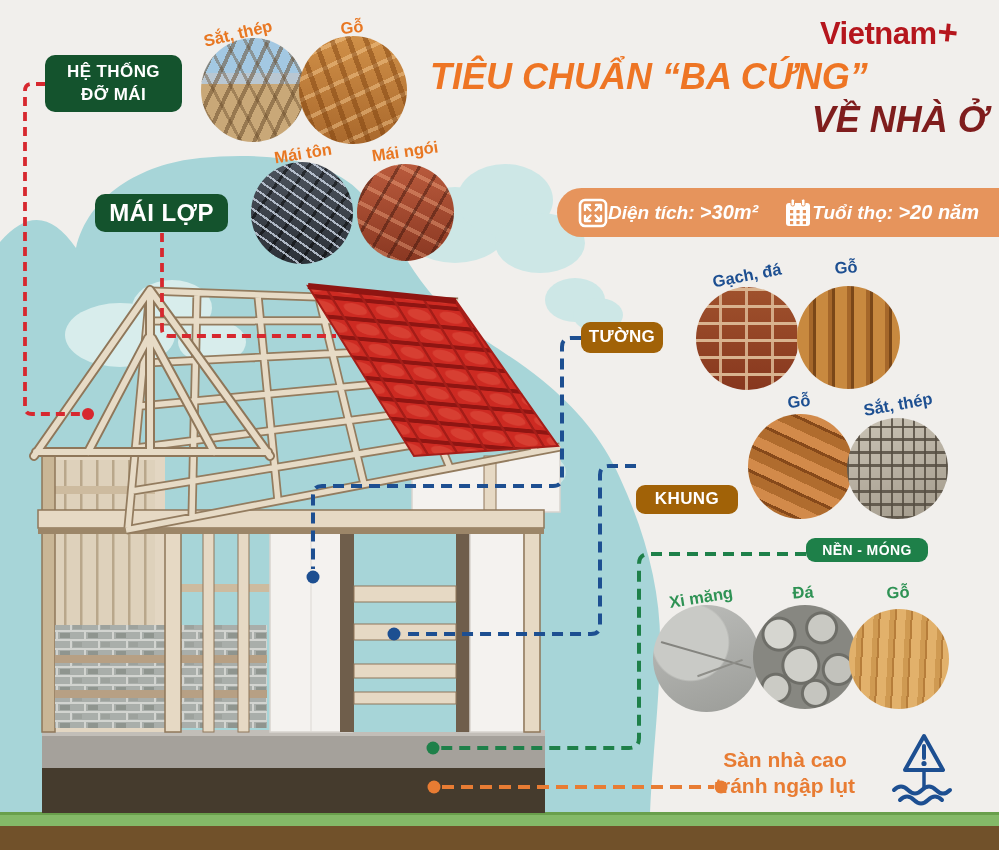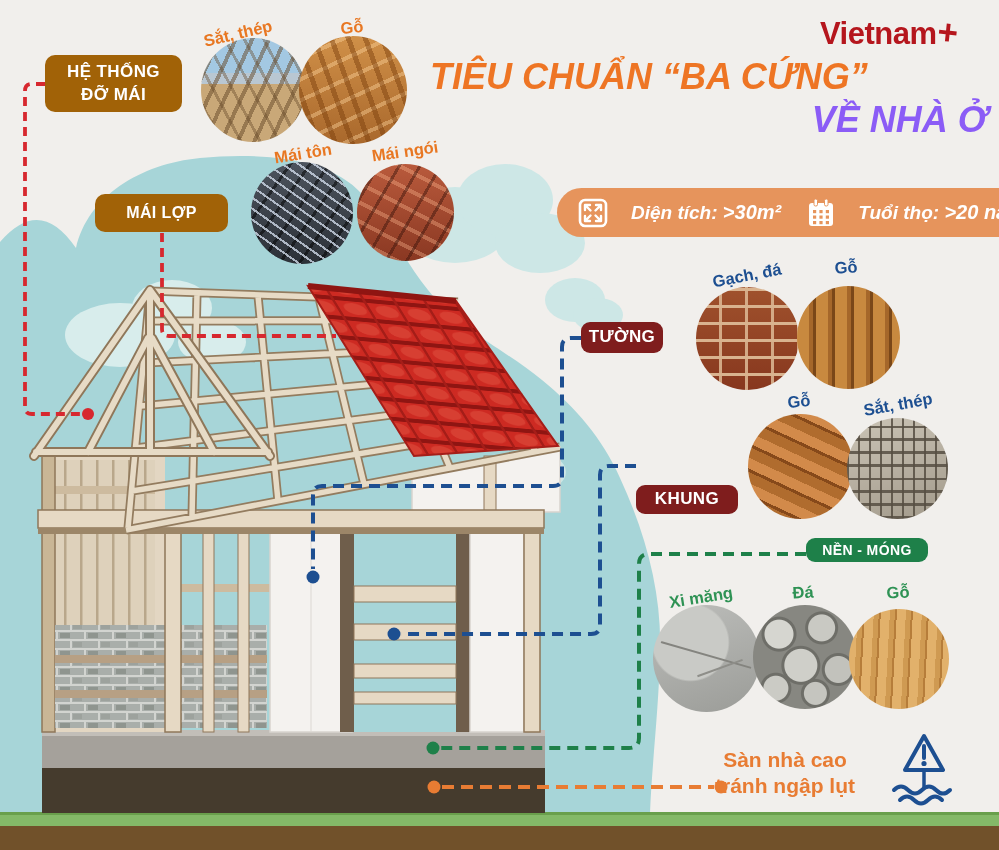--- a/index.html
+++ b/index.html
@@ -3,22 +3,22 @@
 <meta charset="utf-8">
 <style>
   html,body{margin:0;padding:0;background:#ddd;}
   .stage{position:relative;width:999px;height:850px;background:#f1efec;overflow:hidden;
          font-family:"Liberation Sans",sans-serif;}
   .scene{position:absolute;left:0;top:0;}
   
   .lbl{position:absolute;color:#fff;font-weight:bold;display:flex;align-items:center;
        justify-content:center;text-align:center;border-radius:10px;letter-spacing:.4px;
        line-height:1.3;box-sizing:border-box;}
-  .lbl.red{background:#a16207;}
-  .lbl.blue{background:#7f1d1d;}
+  .lbl.red{background:#14532d;}
+  .lbl.blue{background:#a16207;}
   .lbl.green{background:#1e8049;}
   
   .mat{position:absolute;font-weight:bold;font-size:16.5px;white-space:nowrap;}
   .mat.orange{color:#e87722;}
   .mat.blue{color:#1d4f91;}
   .mat.green{color:#2e9254;}
   
   .photo{position:absolute;border-radius:50%;overflow:hidden;}
   .c-truss-steel{background:
      repeating-linear-gradient(115deg, rgba(101,72,40,.50) 0 4px, transparent 4px 15px),
@@ -66,29 +66,29 @@
   .c-wood-grain{background:
      repeating-linear-gradient(93deg,#e2b16b 0 9px,#cf9a52 9px 14px,#b67d3a 14px 16px);}
   
   .logo{position:absolute;left:820px;top:12px;color:#b5161d;font-weight:bold;font-size:31px;
         letter-spacing:-.5px;white-space:nowrap;}
   .logo .plus{font-style:italic;font-size:35px;display:inline-block;transform:rotate(6deg);}
   .title1{position:absolute;left:430px;top:56px;width:558px;text-align:left;font-size:36px;
           font-weight:bold;font-style:italic;color:#ee7524;white-space:nowrap;}
   .title-row{position:absolute;left:430px;top:99px;width:558px;display:flex;
              justify-content:flex-end;align-items:flex-start;}
-  .title2{font-size:36px;font-weight:bold;font-style:italic;color:#8b5cf6;line-height:1.15;
+  .title2{font-size:36px;font-weight:bold;font-style:italic;color:#7f1d1d;line-height:1.15;
           white-space:nowrap;margin-left:36px;}
   .subtitle{margin-left:13px;color:#8d8d8d;font-size:22px;line-height:1.25;padding-top:7px;
             text-align:left;white-space:nowrap;}
   
   .badges{position:absolute;left:557px;top:188px;width:442px;height:49px;background:#e6945c;
           border-radius:26px 0 0 26px;display:flex;align-items:center;padding-left:21px;
           box-sizing:border-box;}
-  .badge{display:flex;align-items:center;gap:23px;color:#fff;font-style:italic;font-size:19px;
+  .badge{display:flex;align-items:center;gap:0;color:#fff;font-style:italic;font-size:19px;
          font-weight:bold;white-space:nowrap;}
   .badge + .badge{margin-left:26px;}
   .badge .val{font-size:20px;}
   
   .note{position:absolute;left:704px;top:747px;width:162px;text-align:center;color:#e87c33;
         font-weight:bold;font-size:21px;line-height:1.25;}
 </style>
 </head>
 <body>
 
@@ -265,21 +265,21 @@
           <rect x="6" y="23" width="3.2" height="3.2"></rect>
             <rect x="12.4" y="23" width="3.2" height="3.2"></rect>
             <rect x="18.8" y="23" width="3.2" height="3.2"></rect>
         </g>
       </svg>
       <span><span>Tuổi thọ:</span>&nbsp;<span class="val">&gt;20 năm</span></span>
     </div>
   </div>
 
   <div class="lbl red" style="left:45px;top:55px;width:137px;height:57px;font-size:17px;padding:2px 10px;">HỆ THỐNG ĐỠ MÁI</div>
-  <div class="lbl red" style="left:95px;top:194px;width:133px;height:38px;font-size:16px;">MÁI LỢP</div>
+  <div class="lbl red" style="left:95px;top:194px;width:133px;height:38px;font-size:24px;">MÁI LỢP</div>
   <div class="lbl blue" style="left:581px;top:322px;width:82px;height:31px;font-size:17px;border-radius:9px;">TƯỜNG</div>
   <div class="lbl blue" style="left:636px;top:452px;width:102px;height:29px;font-size:17px;border-radius:9px;margin-top:33px;">KHUNG</div>
   <div class="lbl green" style="left:806px;top:538px;width:122px;height:24px;font-size:14px;border-radius:9px;text-align:center;">NỀN - MÓNG</div>
 
   <div class="photo c-truss-steel" style="left:201px;top:38px;width:104px;height:104px;"></div>
   <div class="photo c-wood-frame" style="left:299px;top:36px;width:108px;height:108px;"></div>
   <div class="photo c-mai-ton" style="left:251px;top:162px;width:102px;height:102px;"></div>
   <div class="photo c-mai-ngoi" style="left:357px;top:164px;width:97px;height:97px;"></div>
   <div class="photo c-brick" style="left:696px;top:287px;width:103px;height:103px;"></div>
   <div class="photo c-planks" style="left:797px;top:286px;width:103px;height:103px;"></div>

